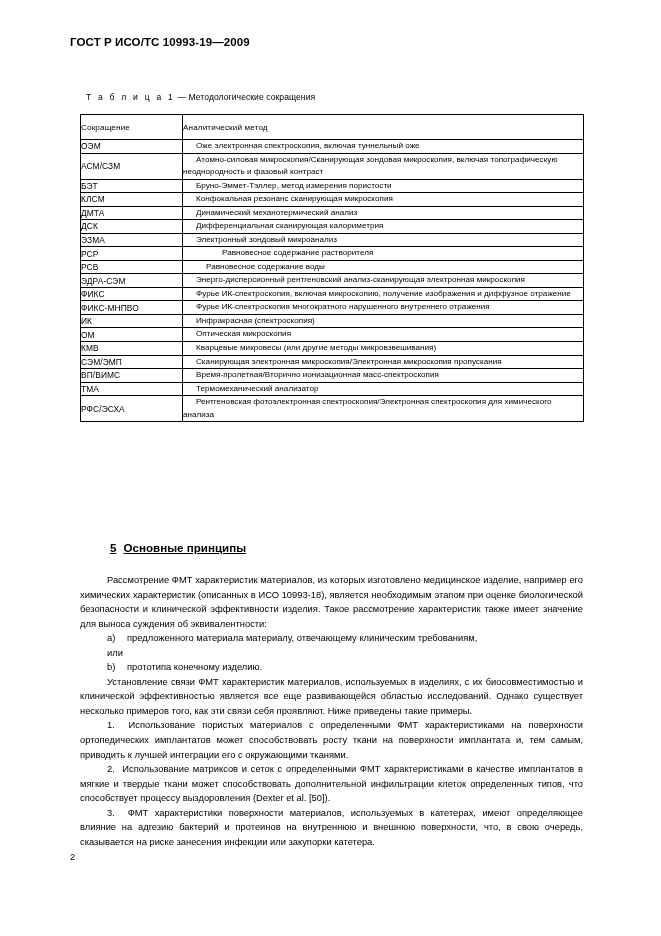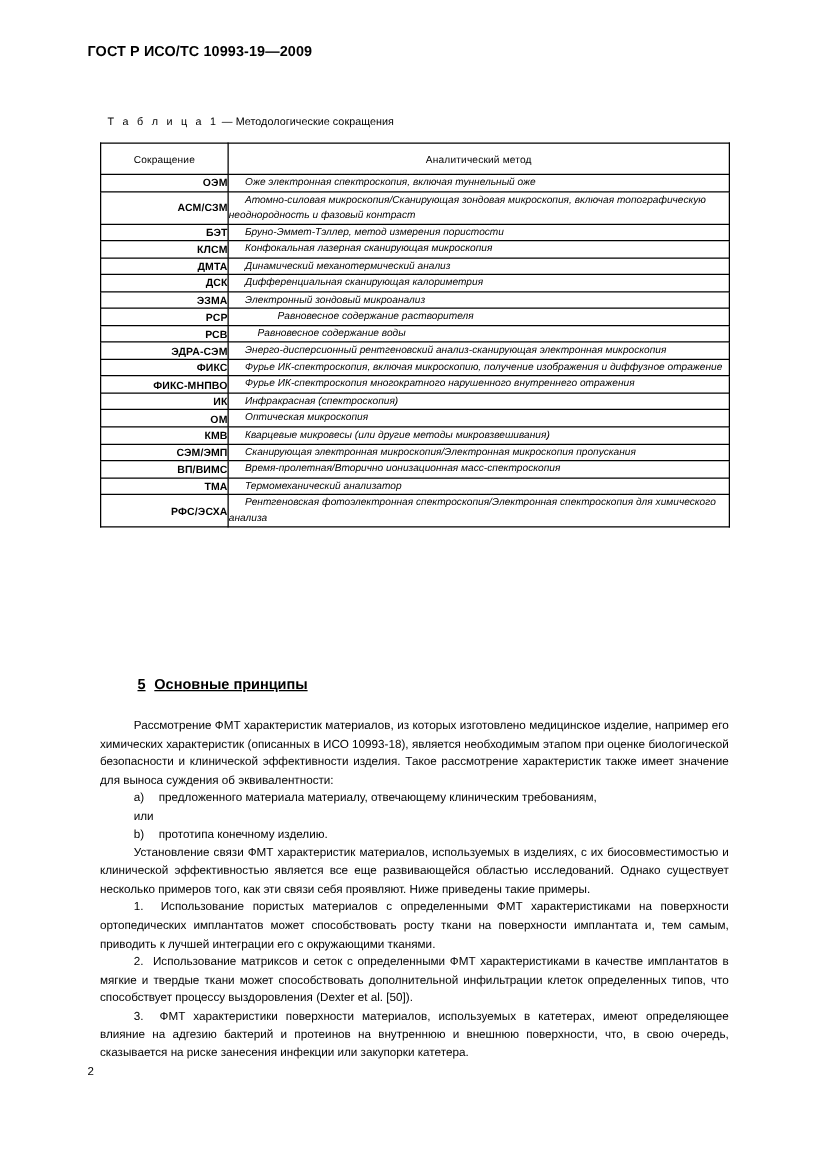--- a/index.html
+++ b/index.html
@@ -62,39 +62,38 @@
   table.abbr th,
   table.abbr td {
     border: 1px solid #000000;
     padding: 0;
     vertical-align: middle;
   }
   table.abbr col.c1 { width: 102px; }
   table.abbr col.c2 { width: 401px; }
 
   th.hcell {
-    text-align: center;
+    text-align: left;
     font-weight: normal;
     height: 24px;
     font-size: 8.1px;
     letter-spacing: 0.15px;
   }
   td.code {
-    text-align: right;
+    text-align: left;
     font-size: 8.4px;
-    font-weight: bold;
+    font-weight: normal;
     letter-spacing: 0.1px;
     padding: 3px 2px;
   }
   td.desc {
     text-align: left;
     padding: 3px 6px 3px 8px;
     line-height: 1.55;
     letter-spacing: 0.02px;
-    font-style: italic;
   }
 
   
   .sec-head {
     position: absolute;
     left: 110px;
     top: 541px;
     font-size: 11.6px;
     font-weight: bold;
     white-space: nowrap;
@@ -177,21 +176,21 @@
           <tr>
             <td class="code">АСМ/СЗМ</td>
             <td class="desc" style="text-indent: 13px;">Атомно-силовая микроскопия/Сканирующая зондовая микроскопия, включая топографическую неоднородность и фазовый контраст</td>
           </tr>
           <tr>
             <td class="code">БЭТ</td>
             <td class="desc" style="text-indent: 13px;">Бруно-Эммет-Тэллер, метод измерения пористости</td>
           </tr>
           <tr>
             <td class="code">КЛСМ</td>
-            <td class="desc" style="text-indent: 13px;">Конфокальная лазерная сканирующая микроскопия</td>
+            <td class="desc" style="text-indent: 13px;">Конфокальная резонанс сканирующая микроскопия</td>
           </tr>
           <tr>
             <td class="code">ДМТА</td>
             <td class="desc" style="text-indent: 13px;">Динамический механотермический анализ</td>
           </tr>
           <tr>
             <td class="code">ДСК</td>
             <td class="desc" style="text-indent: 13px;">Дифференциальная сканирующая калориметрия</td>
           </tr>
           <tr>

